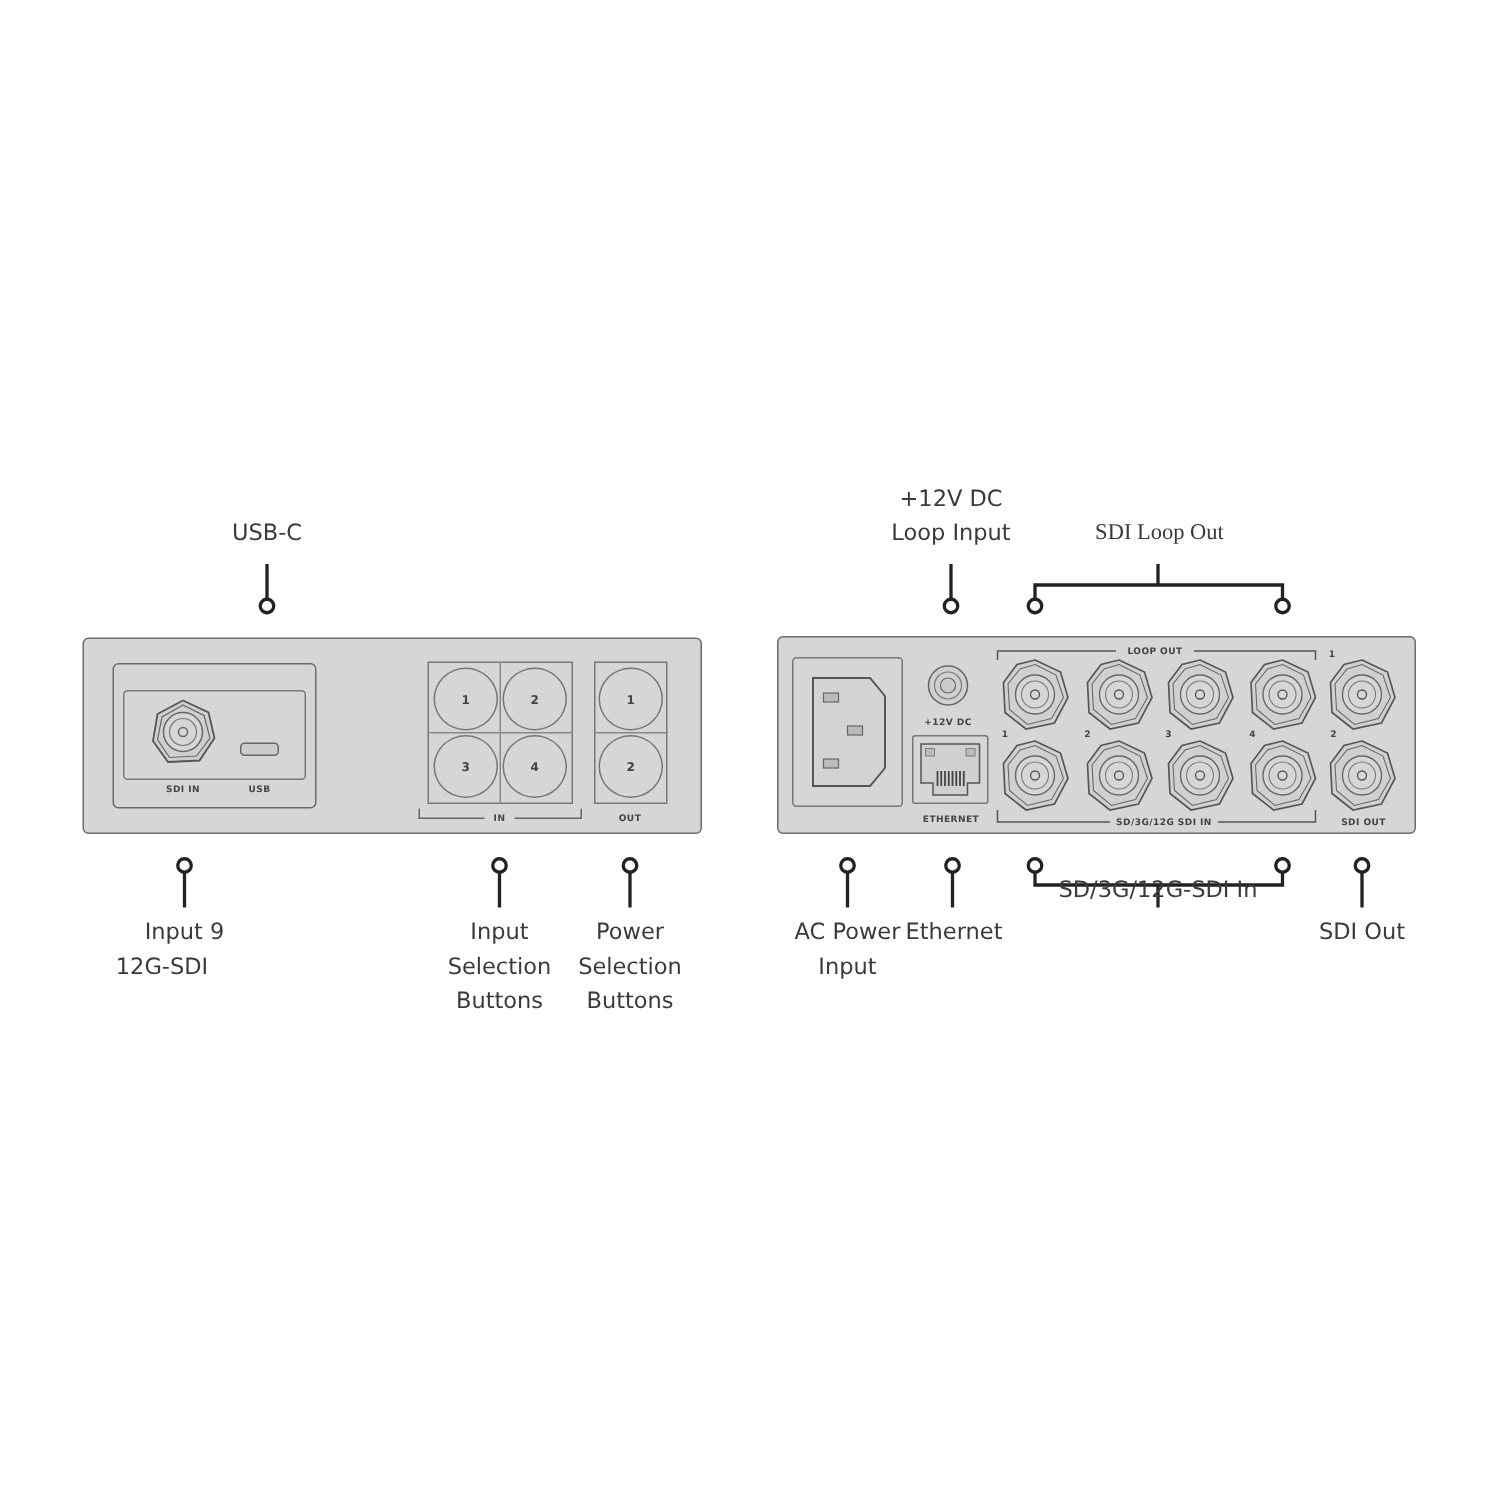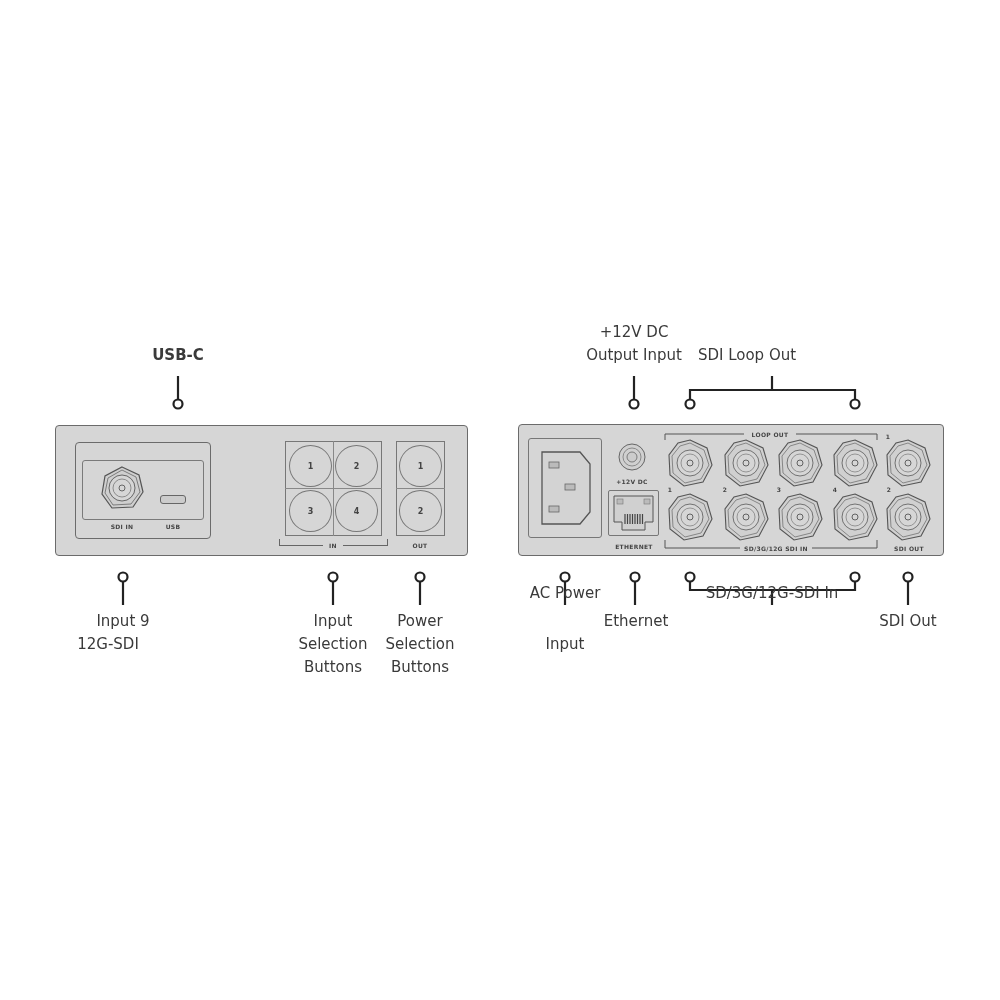--- a/index.html
+++ b/index.html
@@ -69,21 +69,21 @@
       <circle cx="123" cy="577" r="4.5"></circle>
 
     <line x1="333" y1="581" x2="333" y2="605"></line>
       <circle cx="333" cy="577" r="4.5"></circle>
 
     <line x1="420" y1="581" x2="420" y2="605"></line>
       <circle cx="420" cy="577" r="4.5"></circle>
   </g>
 </svg>
 
-<div class="label" style="left:138px;top:344px;width:80px;font-weight:bold;">USB-C</div>
+<div class="label" style="left:138px;top:344px;width:80px;">USB-C</div>
 <div class="label" style="left:73px;top:610px;width:100px;">Input 9</div>
 <div class="label" style="left:58px;top:633px;width:100px;">12G-SDI</div>
 <div class="label" style="left:283px;top:610px;width:100px;">Input</div>
 <div class="label" style="left:283px;top:633px;width:100px;">Selection</div>
 <div class="label" style="left:283px;top:656px;width:100px;">Buttons</div>
 <div class="label" style="left:370px;top:610px;width:100px;">Power</div>
 <div class="label" style="left:370px;top:633px;width:100px;">Selection</div>
 <div class="label" style="left:370px;top:656px;width:100px;">Buttons</div>
 
 <div class="panel" style="left:518px;top:424px;width:426px;height:132px;"></div>
@@ -182,19 +182,19 @@
     <line x1="772" y1="590" x2="772" y2="605"></line>
     <circle cx="690" cy="577" r="4.5"></circle>
       <circle cx="855" cy="577" r="4.5"></circle>
 
     <line x1="908" y1="581" x2="908" y2="605"></line>
       <circle cx="908" cy="577" r="4.5"></circle>
   </g>
 </svg>
 
 <div class="label" style="left:574px;top:321px;width:120px;">+12V DC</div>
-<div class="label" style="left:574px;top:344px;width:120px;">Output Input</div>
-<div class="label" style="left:677px;top:344px;width:140px;">SDI Loop Out</div>
-<div class="label" style="left:520px;top:582px;width:90px;">AC Power</div>
+<div class="label" style="left:574px;top:344px;width:120px;">Loop Input</div>
+<div class="label" style="left:703px;top:344px;width:140px;font-family:Liberation Serif, serif;">SDI Loop Out</div>
+<div class="label" style="left:520px;top:610px;width:90px;">AC Power</div>
 <div class="label" style="left:520px;top:633px;width:90px;">Input</div>
 <div class="label" style="left:596px;top:610px;width:80px;">Ethernet</div>
 <div class="label" style="left:697px;top:582px;width:150px;">SD/3G/12G-SDI In</div>
 <div class="label" style="left:868px;top:610px;width:80px;">SDI Out</div>
 
 </body></html>

